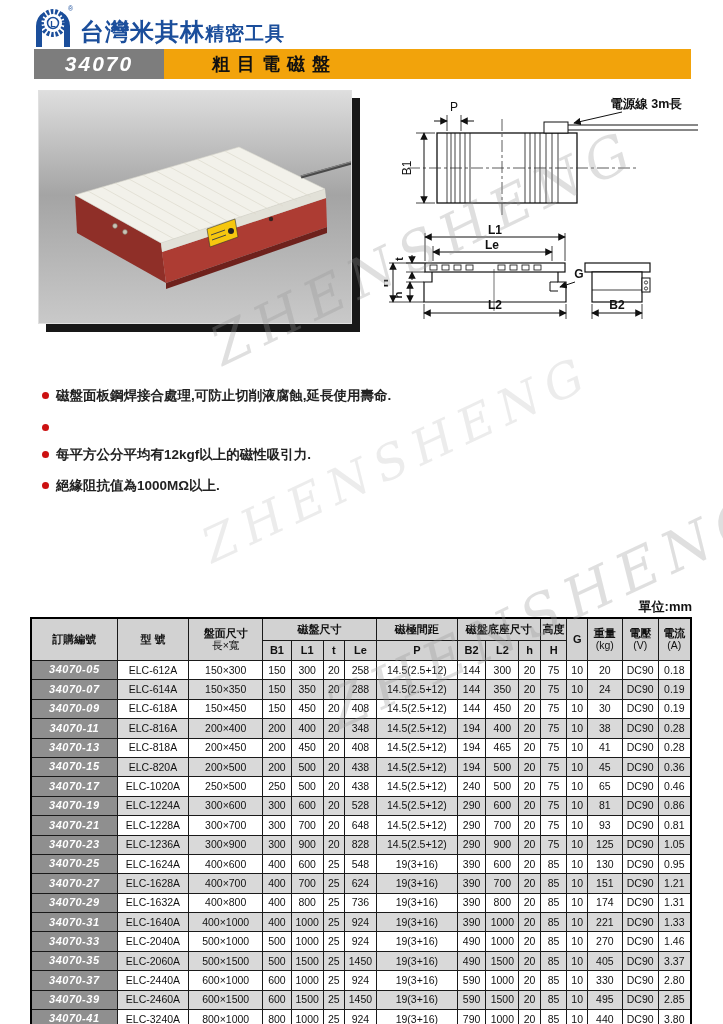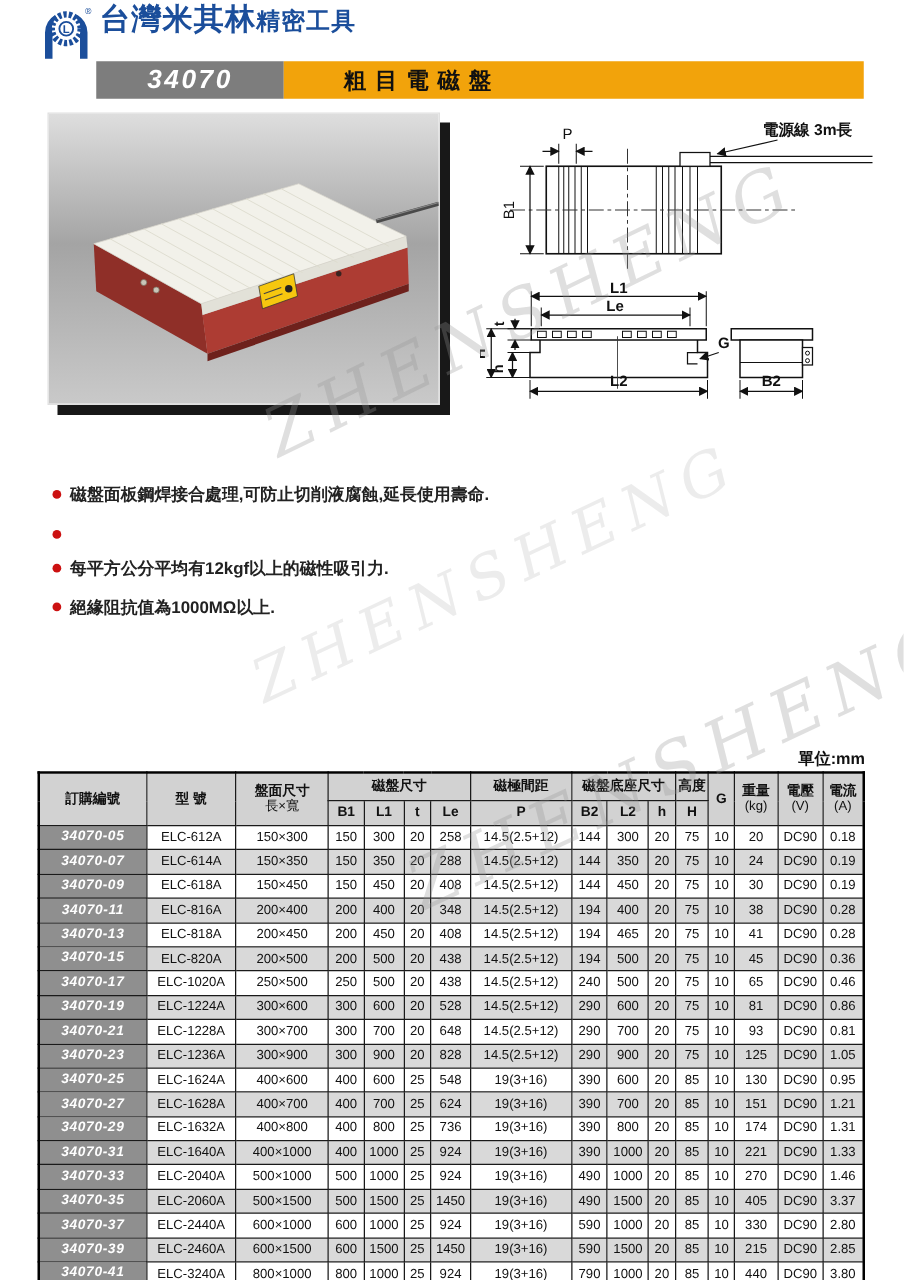--- a/index.html
+++ b/index.html
@@ -1,27 +1,27 @@
 <!DOCTYPE html>
 <html><head>
 <meta charset="utf-8">
 <style>
   html,body{margin:0;padding:0;background:#fff;}
   .page{position:relative;width:723px;height:1024px;background:#fff;overflow:hidden;
         font-family:"Liberation Sans","DejaVu Sans",sans-serif;color:#111;}
 
   
   .logo-row{position:absolute;left:32px;top:4px;height:44px;display:flex;align-items:flex-end;}
-  .brand-text{margin-left:6px;color:#1b4e9b;font-weight:bold;white-space:nowrap;line-height:1;padding-bottom:20px;}
+  .brand-text{margin-left:6px;color:#1b4e9b;font-weight:bold;white-space:nowrap;line-height:1;padding-bottom:4px;}
   .brand-main{font-size:24px;letter-spacing:1px;}
   .brand-sub{font-size:19px;letter-spacing:1px;}
 
   .code-bar{position:absolute;left:34px;top:49px;width:657px;height:30px;display:flex;}
-  .code-box{width:150px;background:#7d7d7d;color:#fff;font-style:italic;font-weight:bold;
-            font-size:21px;display:flex;align-items:center;justify-content:center;letter-spacing:2px;margin-left:43px;}
+  .code-box{width:130px;background:#7d7d7d;color:#fff;font-style:italic;font-weight:bold;
+            font-size:21px;display:flex;align-items:center;justify-content:center;letter-spacing:2px;}
   .name-box{flex:1;background:#f2a30b;color:#111;font-weight:bold;font-size:18px;
             display:flex;align-items:center;padding-left:48px;letter-spacing:7px;}
 
   
   .photo{position:absolute;left:38px;top:90px;width:312px;height:232px;
          box-shadow:8px 8px 0 #181818;border:1px solid #e0e0e0;}
 
   
   .dia{position:absolute;}
   .dia text{font-family:"Liberation Sans","DejaVu Sans",sans-serif;fill:#111;}
@@ -618,21 +618,21 @@
           <td>600</td>
           <td>1500</td>
           <td>25</td>
           <td>1450</td>
           <td>19(3+16)</td>
           <td>590</td>
           <td>1500</td>
           <td>20</td>
           <td>85</td>
           <td>10</td>
-          <td>215</td>
+          <td>495</td>
           <td>DC90</td>
           <td>2.85</td>
         </tr>
         <tr>
           <td>34070-41</td>
           <td>ELC-3240A</td>
           <td>800×1000</td>
           <td>800</td>
           <td>1000</td>
           <td>25</td>

